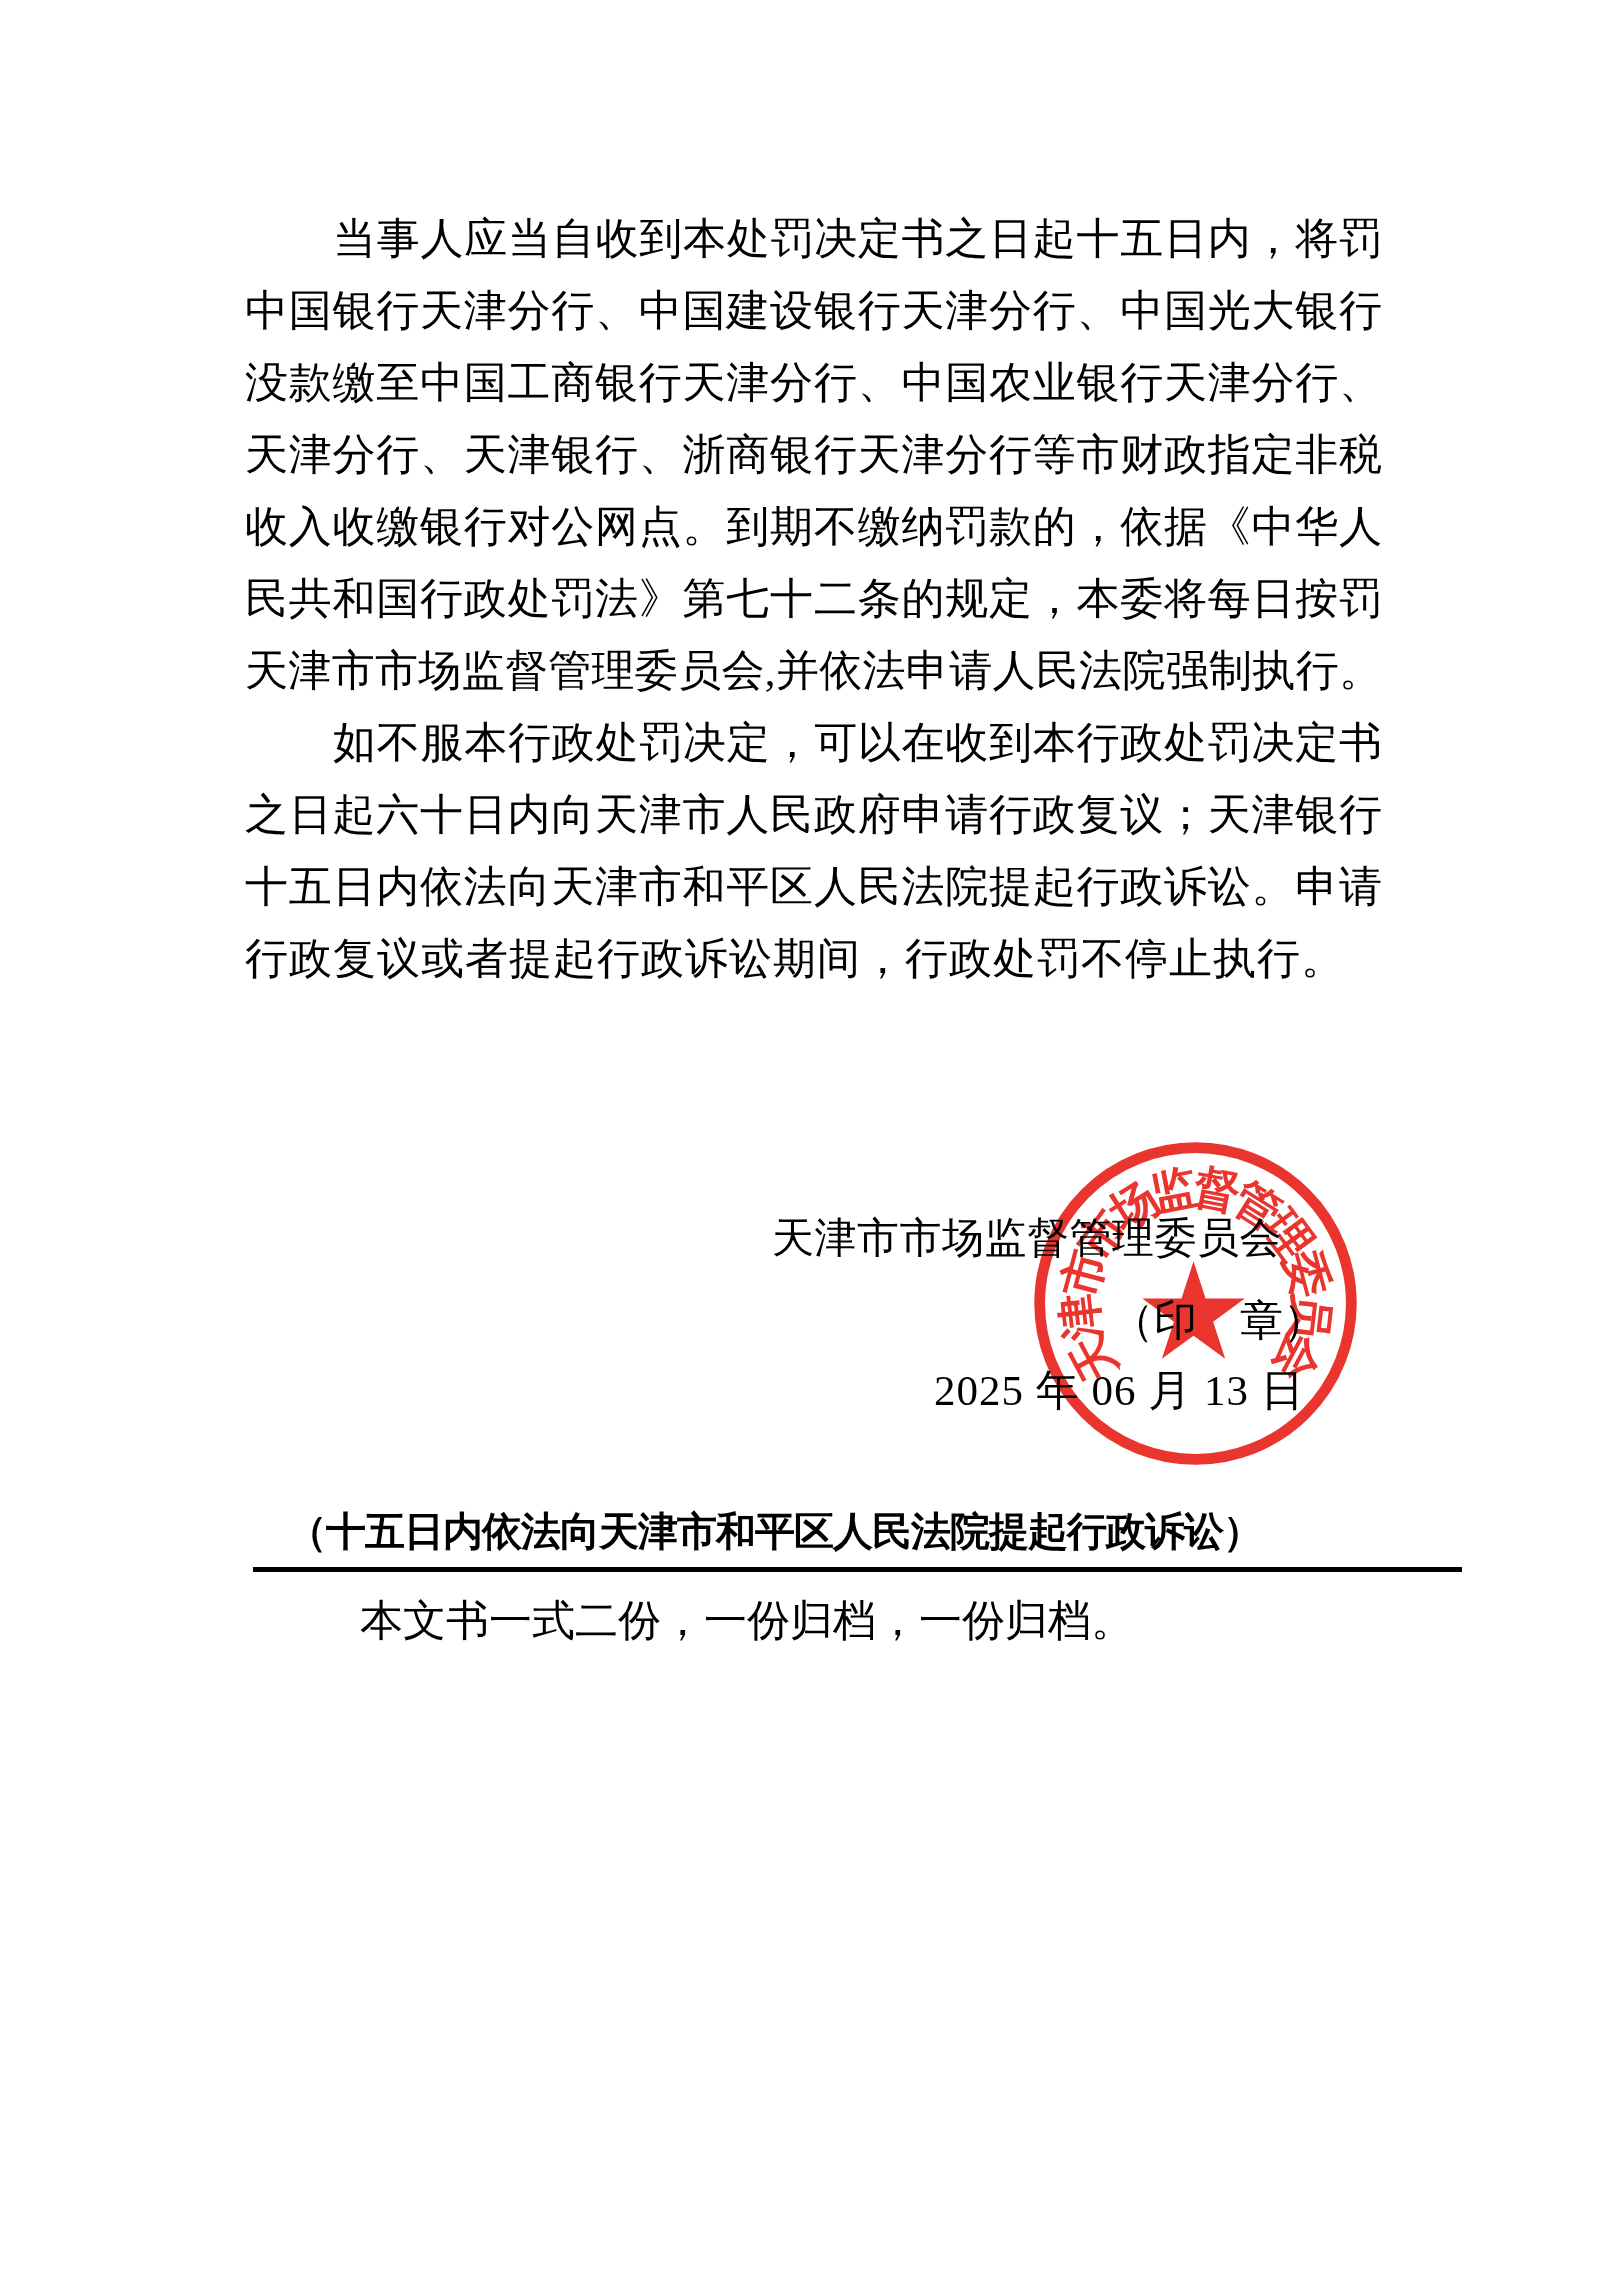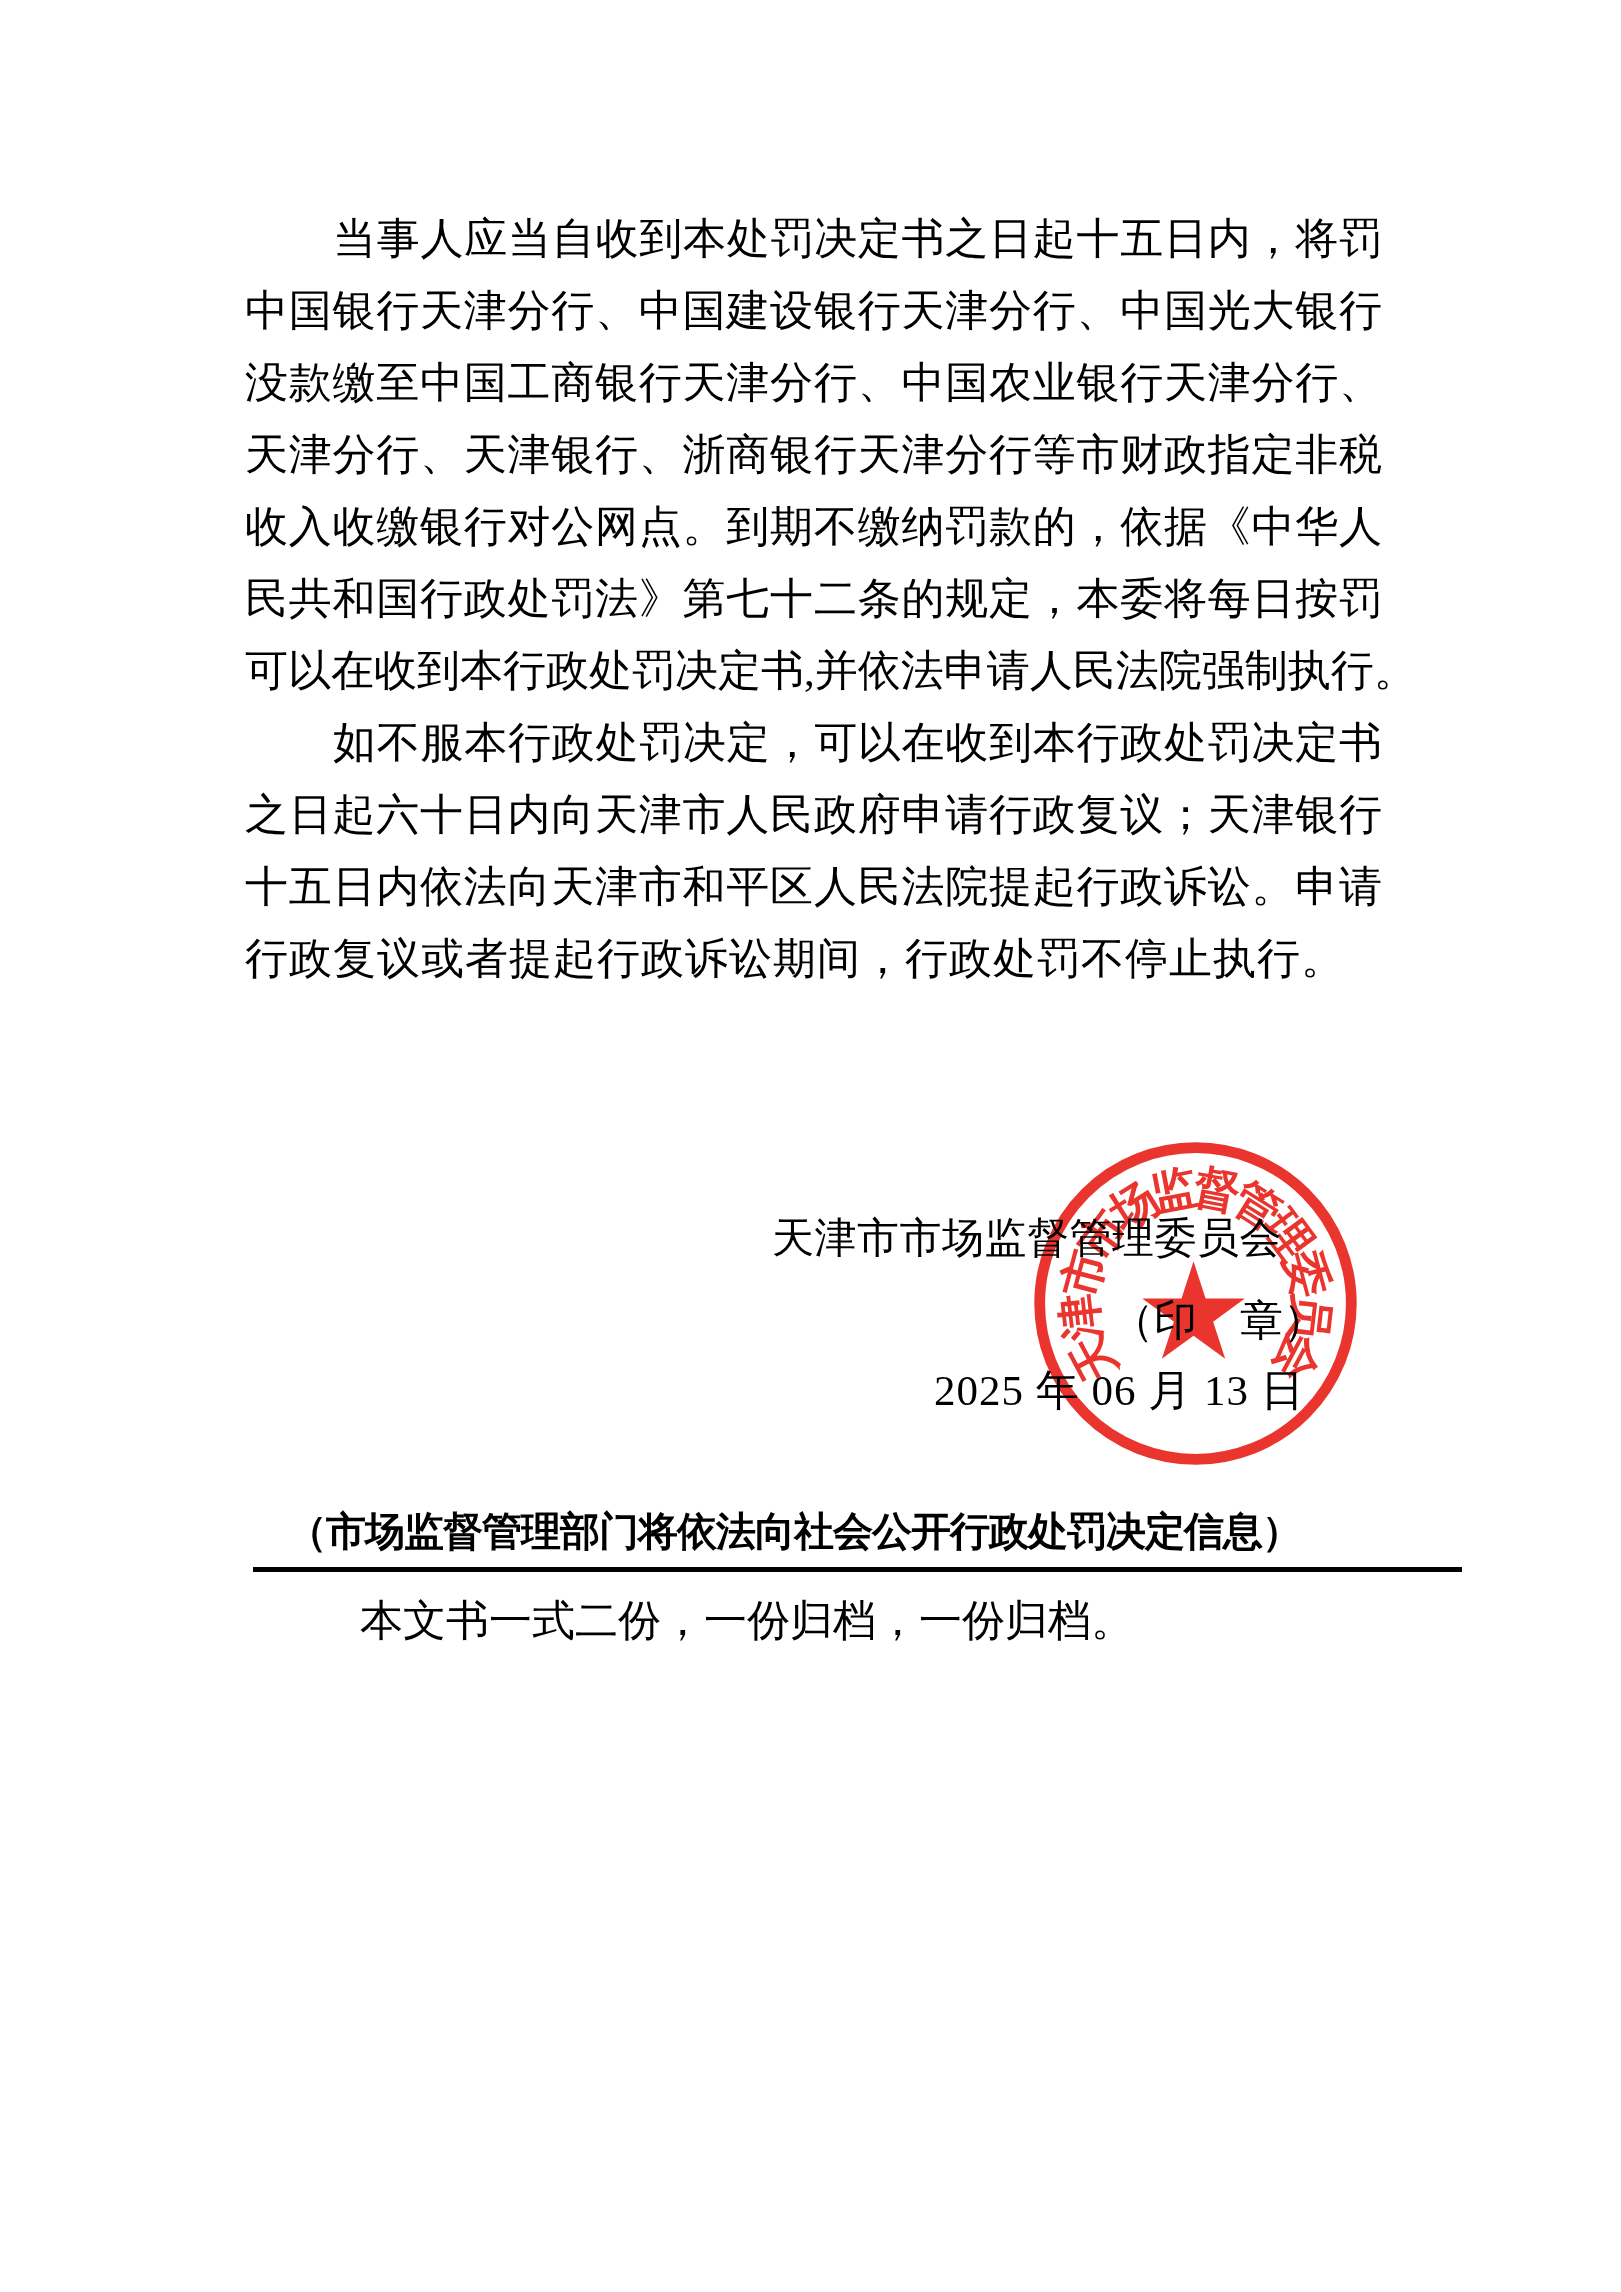--- a/index.html
+++ b/index.html
@@ -120,21 +120,21 @@
 <div class="page">
 
   <div class="doc-body">
 
   <div class="doc-line indent">当事人应当自收到本处罚决定书之日起十五日内，将罚</div>
       <div class="doc-line">中国银行天津分行、中国建设银行天津分行、中国光大银行</div>
       <div class="doc-line">没款缴至中国工商银行天津分行、中国农业银行天津分行、</div>
       <div class="doc-line">天津分行、天津银行、浙商银行天津分行等市财政指定非税</div>
       <div class="doc-line">收入收缴银行对公网点。到期不缴纳罚款的，依据《中华人</div>
       <div class="doc-line">民共和国行政处罚法》第七十二条的规定，本委将每日按罚</div>
-      <div class="doc-line">可以在收到本行政处罚决定书,并依法申请人民法院强制执行。</div>
+      <div class="doc-line">天津市市场监督管理委员会,并依法申请人民法院强制执行。</div>
       <div class="doc-line indent">如不服本行政处罚决定，可以在收到本行政处罚决定书</div>
       <div class="doc-line">之日起六十日内向天津市人民政府申请行政复议；天津银行</div>
       <div class="doc-line">十五日内依法向天津市和平区人民法院提起行政诉讼。申请</div>
       <div class="doc-line no-fill">行政复议或者提起行政诉讼期间，行政处罚不停止执行。</div>
     </div>
 
   <div class="agency-name">天津市市场监督管理委员会</div>
   <div class="seal-note">（印　章）</div>
   <div class="sign-date">2025 年 06 月 13 日</div>
 
@@ -150,19 +150,19 @@
         <text x="175" y="73" transform="rotate(-10.727272727272734 175 175)" class="seal-char">监</text>
         <text x="175" y="73" transform="rotate(10.72727272727272 175 175)" class="seal-char">督</text>
         <text x="175" y="73" transform="rotate(32.18181818181819 175 175)" class="seal-char">管</text>
         <text x="175" y="73" transform="rotate(53.636363636363626 175 175)" class="seal-char">理</text>
         <text x="175" y="73" transform="rotate(75.0909090909091 175 175)" class="seal-char">委</text>
         <text x="175" y="73" transform="rotate(96.54545454545453 175 175)" class="seal-char">员</text>
         <text x="175" y="73" transform="rotate(118 175 175)" class="seal-char">会</text>
       </g>
   </svg>
 
-  <div class="disclosure-note">（市场监督管理部门将依法向社会公开行政处罚决定信息）</div>
+  <div class="disclosure-note">（十五日内依法向天津市和平区人民法院提起行政诉讼）</div>
   <div class="divider-rule"></div>
   <div class="copies-note">本文书一式二份，一份归档，一份归档。</div>
   <div class="page-footer">第 6 页 共 6 页</div>
 
 </div>
 
 
 </body></html>

